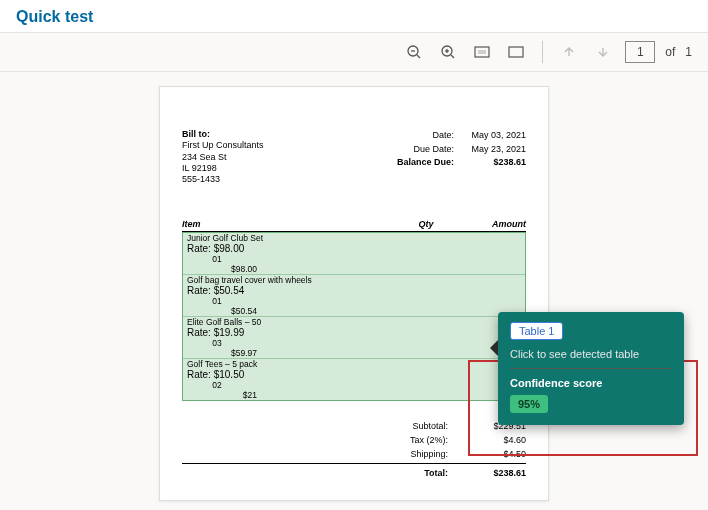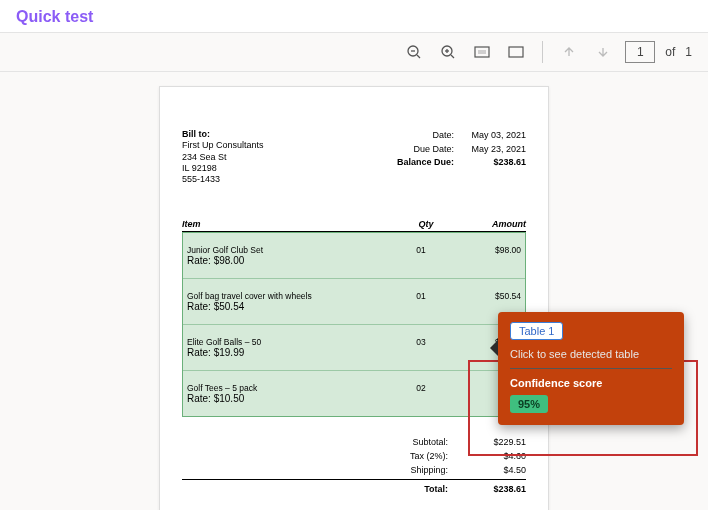--- a/index.html
+++ b/index.html
@@ -8,21 +8,21 @@
     background: #fff;
     width: 708px;
     height: 510px;
     overflow: hidden;
     position: relative;
   }
   .page-title {
     font-size: 16px;
     font-weight: 600;
     padding: 8px 16px 6px;
-    color: #8b5cf6;
+    color: #0369a1;
   }
   .viewer-bar {
     background: #faf9f8;
     border-top: 1px solid #e4e4e4;
     border-bottom: 1px solid #e4e4e4;
     height: 40px;
     display: flex;
     align-items: center;
     justify-content: flex-end;
     padding-right: 16px;
@@ -75,38 +75,38 @@
   .dates .row { display:flex; gap:10px; justify-content:flex-end; }
   .dates .dl { text-align:right; min-width:60px; }
   .dates .dv { text-align:right; min-width:62px; }
   .dates .bold { font-weight:bold; }
   .tbl { margin-top: 34px; }
   .tbl-head { display:flex; font-weight:bold; font-style:italic; font-size:9px; border-bottom:1px solid #000; padding-bottom:2px; }
   .c-item { flex: 1 1 auto; }
   .c-qty { width: 60px; text-align: center; }
   .c-amt { width: 70px; text-align: right; }
   .tbl-body { background: #d6ead9; border:1px solid #6bb07a; }
-  .tbl-row { display:flex; border-top:1px solid #9cc9a6; padding:12px 4px; font-size:8.5px; }
+  .tbl-row { display:flex; border-top:1px solid #9cc9a6; padding:0 4px; font-size:8.5px;flex-direction:column; }
   .tbl-row:first-child { border-top:none; }
   .item-name { font-size:8.5px; }
   .item-rate { font-size:10px; }
   .totals { margin-top:18px; font-size:9px; }
   .trow { display:flex; justify-content:flex-end; gap:18px; padding:2px 0; }
   .tl { min-width:60px; text-align:right; }
   .tv { min-width:60px; text-align:right; }
   .line-above { border-top:1px solid #000; margin-top:2px; padding-top:4px; }
   .bold { font-weight:bold; }
 
   
   .popover {
     position:absolute;
     right: 24px;
     top: 312px;
     width: 186px;
-    background: #c2410c;
+    background: #0f766e;
     color: #fff;
     border-radius: 4px;
     padding: 10px 12px 12px;
     font-size: 12px;
     box-shadow: 0 4px 12px rgba(0,0,0,0.35);
   }
   .popover::before {
     content:"";
     position:absolute;
     left:-8px; top:28px;

